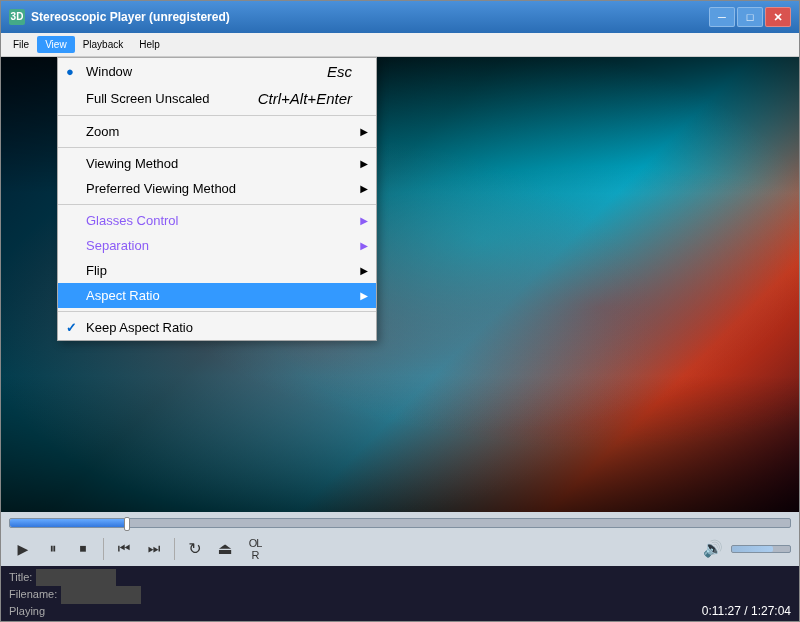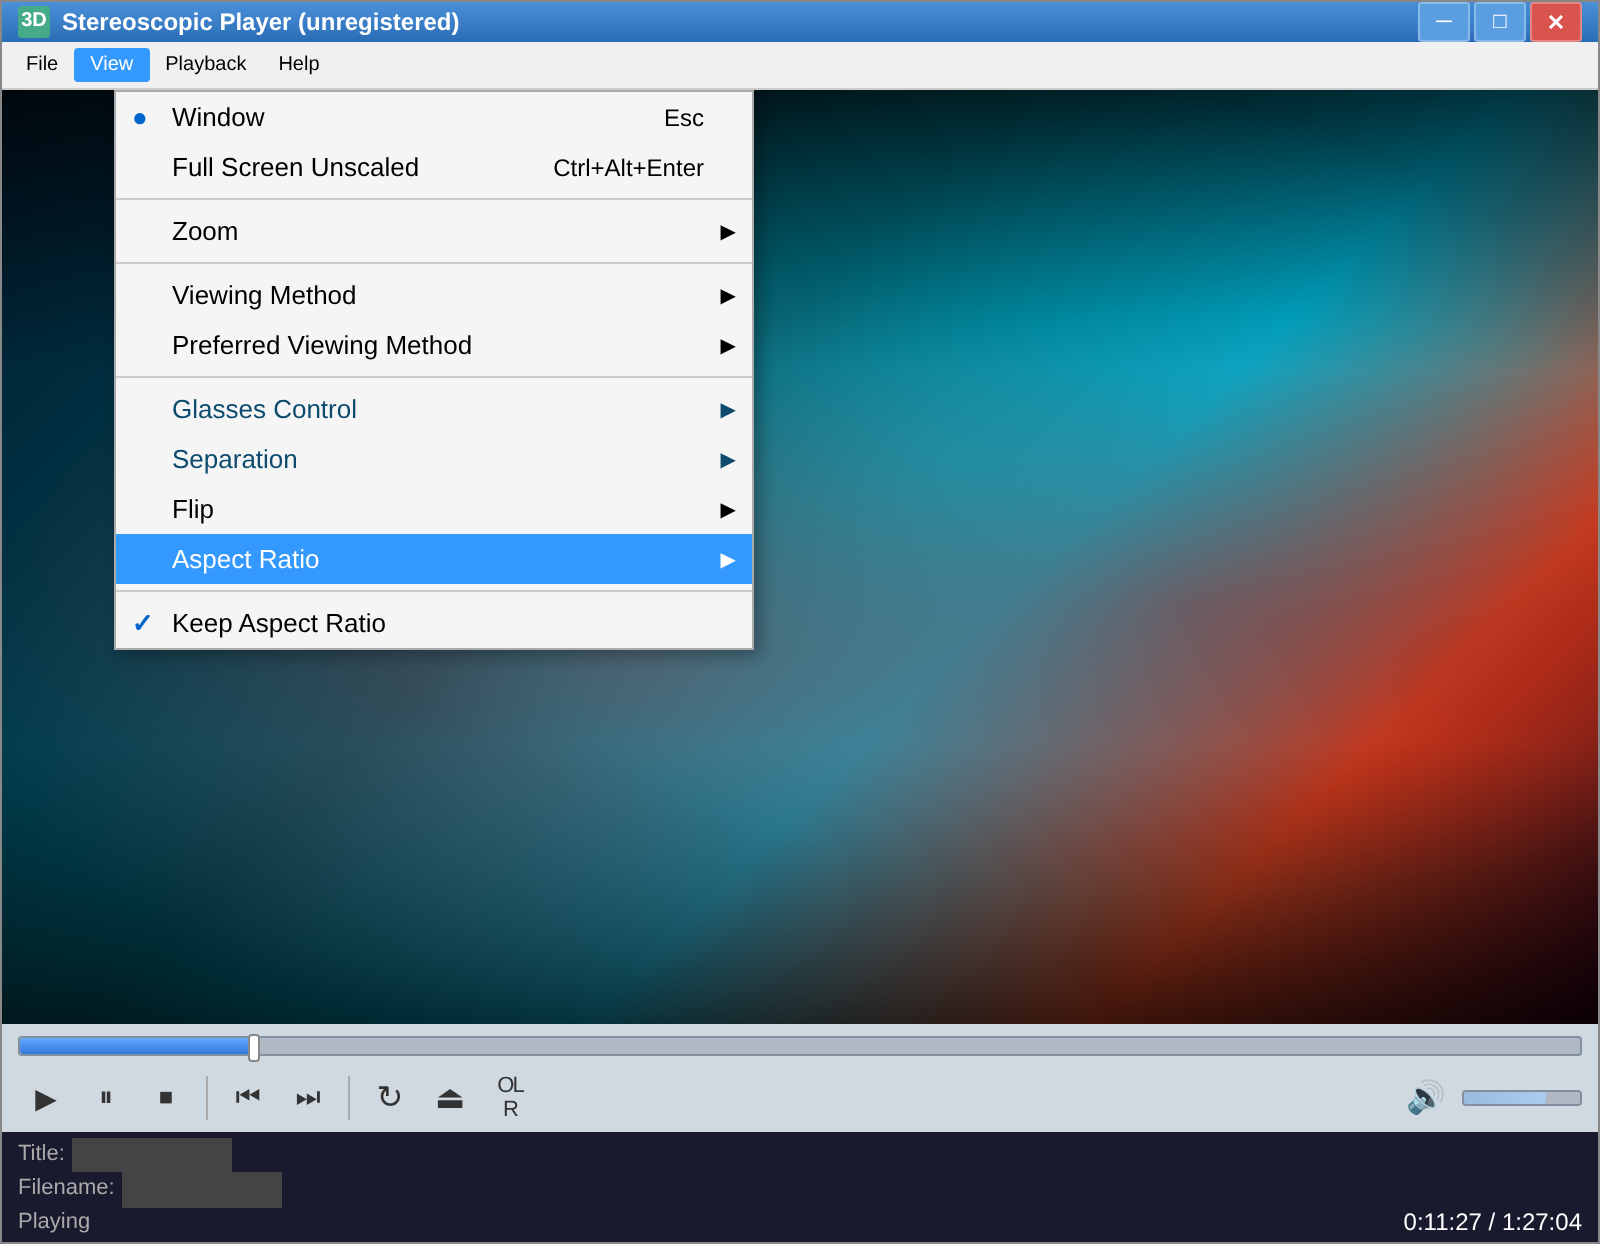--- a/index.html
+++ b/index.html
@@ -18,21 +18,21 @@
       width: 800px;
       height: 622px;
       background: #f0f0f0;
       border: 1px solid #888;
       display: flex;
       flex-direction: column;
     }
 
     .title-bar {
       background: linear-gradient(to bottom, #4a90d9, #2a6db5);
-      height: 20px;
+      height: 32px;
       display: flex;
       align-items: center;
       padding: 0 8px;
       color: white;
       font-size: 12px;
       font-weight: bold;
       flex-shrink: 0;
     }
 
     .title-bar-icon {
@@ -144,36 +144,37 @@
       display: flex;
       align-items: center;
       padding: 5px 24px 5px 28px;
       cursor: pointer;
       white-space: nowrap;
       position: relative;
       font-size: 13px;
     }
 
     .menu-row.disabled {
-      color: #0c4a6e;
+      color: #8b5cf6;
       cursor: default;
     }
 
     .menu-row.has-sub::after {
       content: '▶';
       position: absolute;
       right: 8px;
       font-size: 10px;
     }
 
     .menu-row .shortcut {
       margin-left: auto;
       padding-left: 30px;
       color: inherit;
-      font-size: 12px;
+      font-size: 15px;
+      font-style: italic;
     }
 
     .menu-row .check-mark {
       position: absolute;
       left: 8px;
       color: #0066cc;
       font-weight: bold;
     }
 
     .menu-row.active-item {

